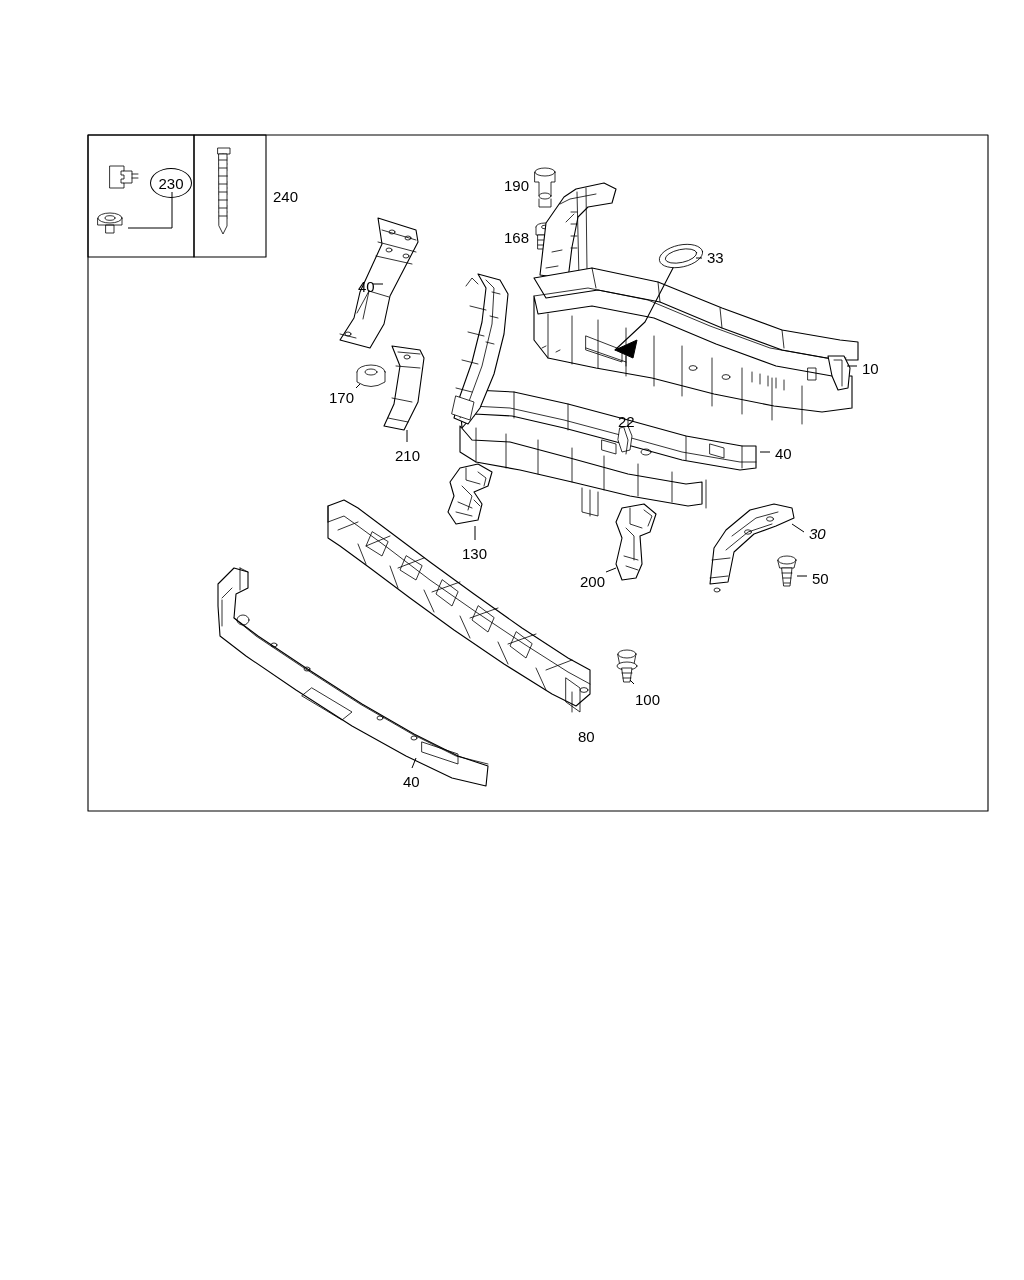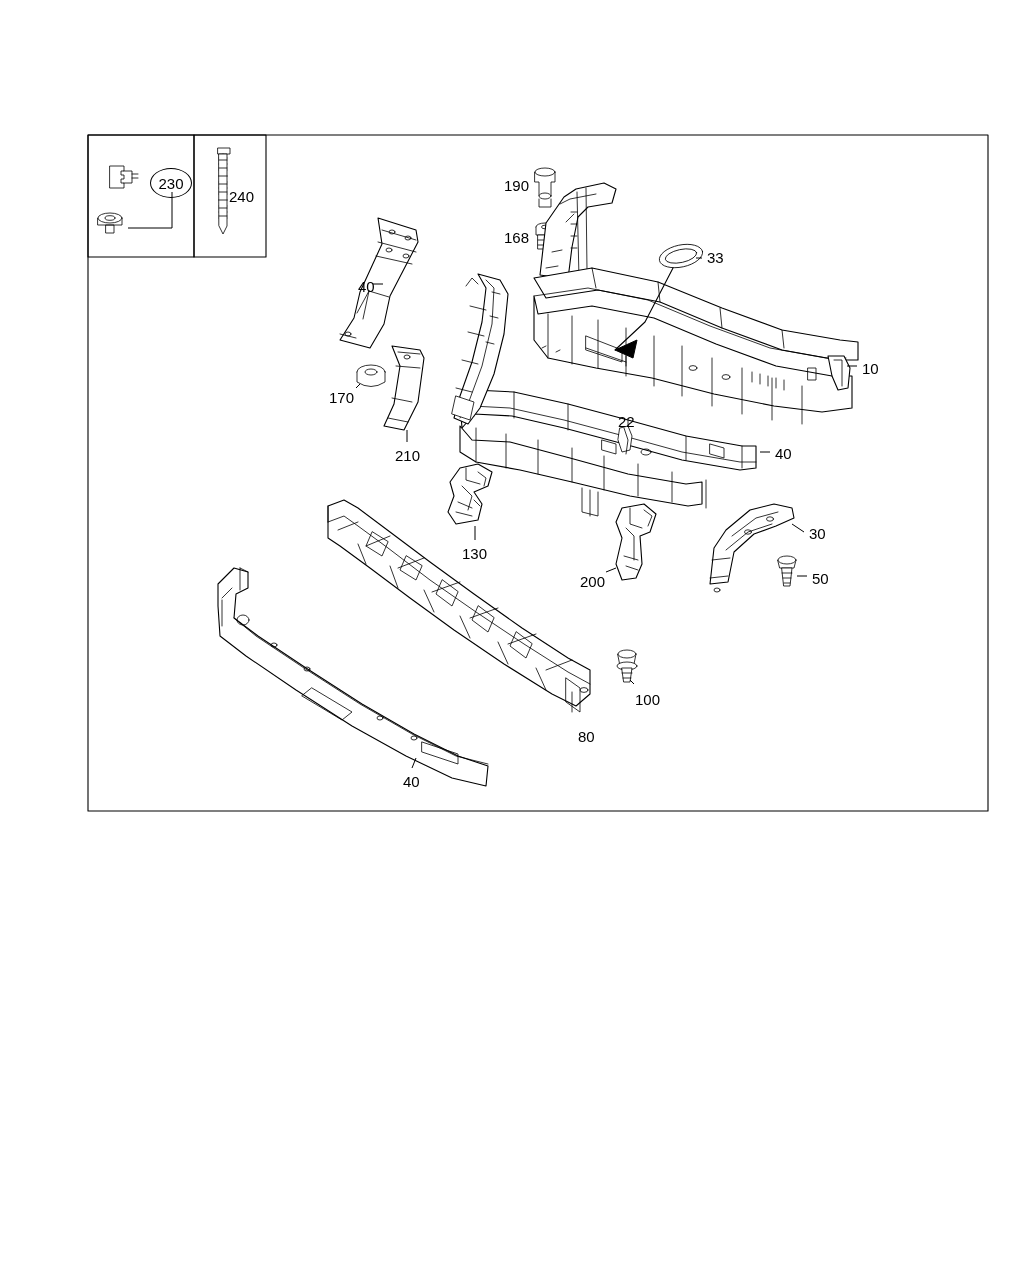--- a/index.html
+++ b/index.html
@@ -291,31 +291,31 @@
       <ellipse class="stroke-thin" cx="388" cy="722" rx="3" ry="2"></ellipse>
       <path class="stroke-thin" d="M286 672 l40 24 l-10 8 l-40 -24 z"></path>
       <path class="stroke-thin" d="M396 726 l36 12 l0 10 l-36 -12 z"></path>
       <path class="stroke-thin" d="M206 572 l-10 10 M222 556 l-8 -4"></path>
     </g>
     <path class="leader" d="M386 752 l4 -10"></path>
 
   </svg>
 
   <div class="callout-circled" style="left:124px; top:152px;">230</div>
-  <div class="callout-text" style="left:203px; top:173px;">240</div>
+  <div class="callout-text" style="left:203px; top:173px;padding-left:44px;">240</div>
   <div class="callout-text" style="left:478px; top:162px;">190</div>
   <div class="callout-text" style="left:478px; top:214px;">168</div>
   <div class="callout-text" style="left:681px; top:234px;">33</div>
   <div class="callout-text" style="left:836px; top:345px;">10</div>
   <div class="callout-text" style="left:332px; top:263px;">40</div>
   <div class="callout-text" style="left:303px; top:374px;">170</div>
   <div class="callout-text" style="left:369px; top:432px;">210</div>
   <div class="callout-text" style="left:592px; top:398px;">22</div>
   <div class="callout-text" style="left:749px; top:430px;">40</div>
   <div class="callout-text" style="left:436px; top:530px;">130</div>
   <div class="callout-text" style="left:554px; top:558px;">200</div>
-  <div class="callout-text" style="left:783px; top:510px;">30</div>
+  <div class="callout-text" style="left:783px; top:510px;font-style:italic;">30</div>
   <div class="callout-text" style="left:786px; top:555px;">50</div>
   <div class="callout-text" style="left:609px; top:676px;">100</div>
   <div class="callout-text" style="left:552px; top:713px;">80</div>
   <div class="callout-text" style="left:377px; top:758px;">40</div>
 
 </div>
 
 </body></html>

